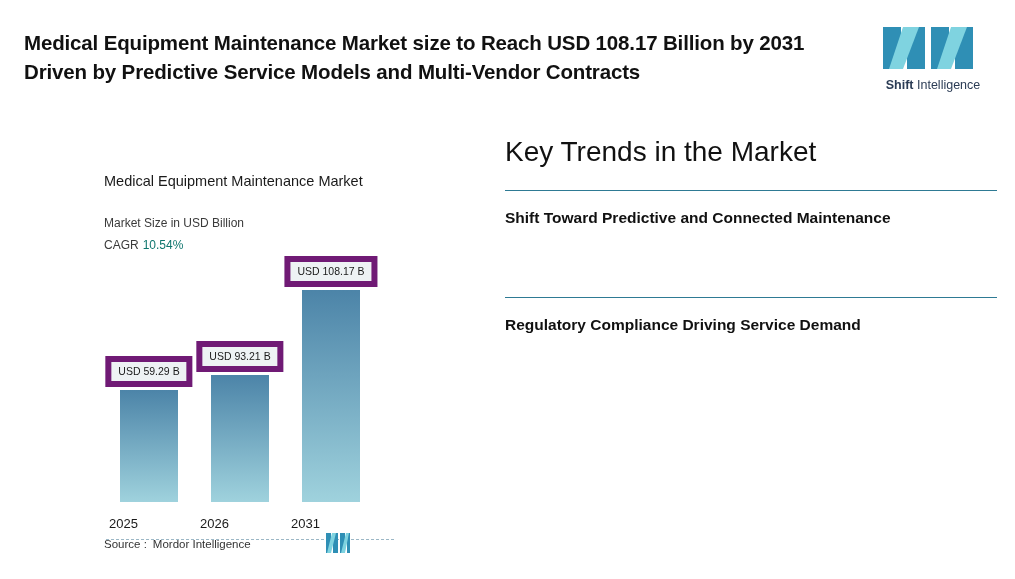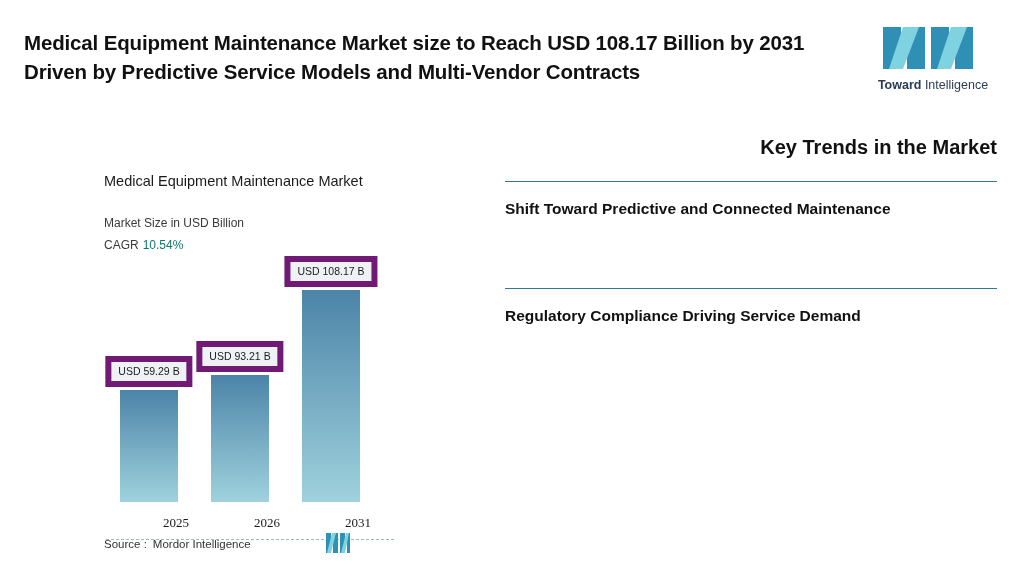--- a/index.html
+++ b/index.html
@@ -131,25 +131,24 @@
     transform: translateX(-50%);
   }
   .bar-label.l0 { left: 49px;  bottom: 168px; }
   .bar-label.l1 { left: 140px; bottom: 183px; }
   .bar-label.l2 { left: 231px; bottom: 268px; }
 
   .x-label {
     position: absolute;
     bottom: 24px;
     width: 80px;
-    text-align: right;
+    text-align: left;
     font-size: 13px;
     color: #1a1a1a;
     transform: translateX(-50%);
-    font-family: Liberation Serif, serif;
   }
   .x-label.x0 { left: 49px; }
   .x-label.x1 { left: 140px; }
   .x-label.x2 { left: 231px; }
 
   .source {
     position: absolute;
     left: 104px;
     top: 388px;
     font-size: 11.5px;
@@ -166,24 +165,24 @@
   }
 
   
   .trends {
     position: absolute;
     left: 505px;
     top: 136px;
     width: 492px;
   }
   .trends-title {
-    font-size: 20px;
-    font-weight: bold;
+    font-size: 28px;
+    font-weight: normal;
     color: #111111;
-    text-align: right;
+    text-align: left;
     margin: 0 0 22px 0;
   }
   .trend-item {
     border-top: 1.5px solid #2e7a94;
     padding-top: 16px;
     font-size: 15.5px;
     font-weight: bold;
     color: #111111;
     line-height: 1.45;
   }
@@ -203,21 +202,21 @@
       <svg width="108" height="50" viewBox="0 0 108 50" xmlns="http://www.w3.org/2000/svg">
         <polygon points="4,46 4,4 22,4 22,46" fill="#2f8fb5"></polygon>
         <polygon points="28,4 46,4 46,46 28,46" fill="#2f8fb5"></polygon>
         <polygon points="24,4 40,4 24,46 10,46" fill="#7fd3e0"></polygon>
         <polygon points="52,4 70,4 70,46 52,46" fill="#2f8fb5"></polygon>
         <polygon points="76,4 94,4 94,46 76,46" fill="#2f8fb5"></polygon>
         <polygon points="72,4 88,4 72,46 58,46" fill="#7fd3e0"></polygon>
       </svg>
     </div>
     <div class="logo-text">
-      <span class="bold">Toward</span><span> Intelligence</span>
+      <span class="bold">Shift</span><span> Intelligence</span>
     </div>
   </div>
 
   <div class="chart-panel">
 
     <div class="chart-title">Medical Equipment Maintenance Market</div>
     <div class="chart-subtitle">Market Size in USD Billion</div>
     <div class="chart-cagr">
       <span>CAGR</span><span class="cagr-value">10.54%</span>
     </div>

